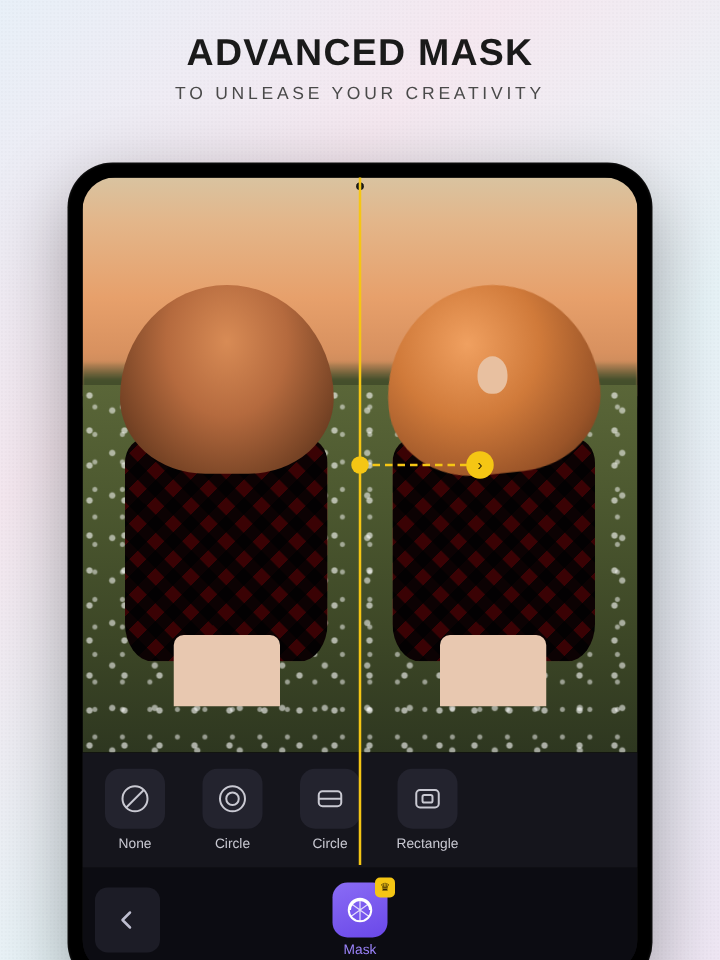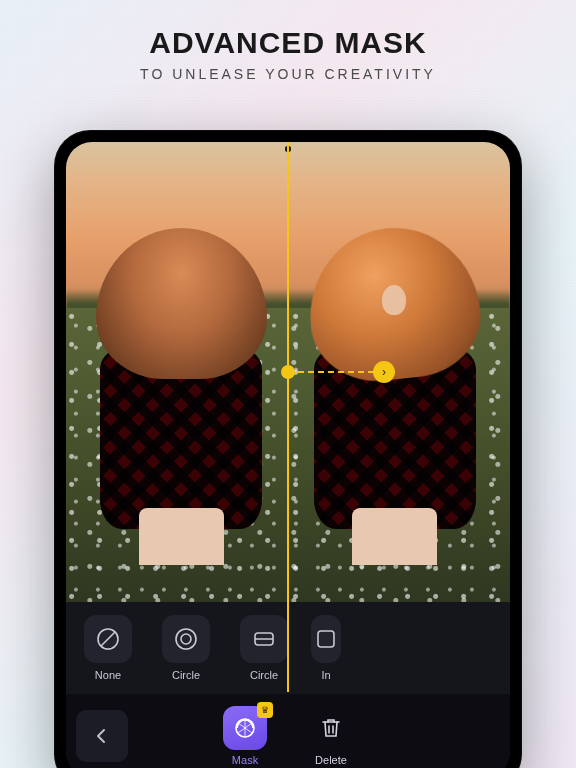--- a/index.html
+++ b/index.html
@@ -315,27 +315,28 @@
       </div>
       <div class="mask-opt">
         <div class="ico">
           <svg width="26" height="26" viewBox="0 0 26 26">
               <rect x="4" y="7" width="18" height="12" rx="3"></rect>
               <line x1="4" y1="13" x2="22" y2="13"></line>
             </svg>
         </div>
         <span>Circle</span>
       </div>
-      <div class="mask-opt" style="width:40px">
-        <div class="ico" style="width:30px">
-          <svg width="20" height="26" viewBox="0 0 20 26">
-              <rect x="2" y="5" width="16" height="16" rx="3"></rect>
+      <div class="mask-opt">
+        <div class="ico">
+          <svg width="26" height="26" viewBox="0 0 26 26">
+              <rect x="4" y="6" width="18" height="14" rx="3"></rect>
+              <rect x="9" y="10" width="8" height="6" rx="1.5"></rect>
             </svg>
         </div>
-        <span>In</span>
+        <span>Rectangle</span>
       </div>
     </div>
 
     <div class="bottom-bar">
       <div class="back-btn">
         <svg width="18" height="18" viewBox="0 0 18 18">
             <path d="M11 3 L5 9 L11 15" stroke="#bebed0" stroke-width="2" fill="none" stroke-linecap="round" stroke-linejoin="round"></path>
           </svg>
       </div>
       <div class="actions">
@@ -343,28 +344,17 @@
           <div class="aico">
             <svg width="24" height="24" viewBox="0 0 24 24">
                 <circle cx="12" cy="12" r="9" stroke="#fff" stroke-width="1.6" fill="none"></circle>
                 <path d="M4 12a8 8 0 0116 0" stroke="#fff" stroke-width="1.6" fill="none"></path>
                 <path d="M12 3v18M5 7l14 10M5 17l14-10" stroke="#fff" stroke-width="1" fill="none" opacity="0.8"></path>
               </svg>
             <div class="badge">♛</div>
           </div>
           <span>Mask</span>
         </div>
-        <div class="action">
-          <div class="aico">
-            <svg width="24" height="24" viewBox="0 0 24 24" stroke="#d5d5e2" stroke-width="1.6" fill="none" stroke-linecap="round">
-                <path d="M4 6h16"></path>
-                <path d="M9 6V4h6v2"></path>
-                <path d="M6 6l1 14h10l1-14"></path>
-                <path d="M10 10v7M14 10v7"></path>
-              </svg>
-          </div>
-          <span>Delete</span>
-        </div>
       </div>
     </div>
 
   </div>
 </div>
 
 </body></html>

